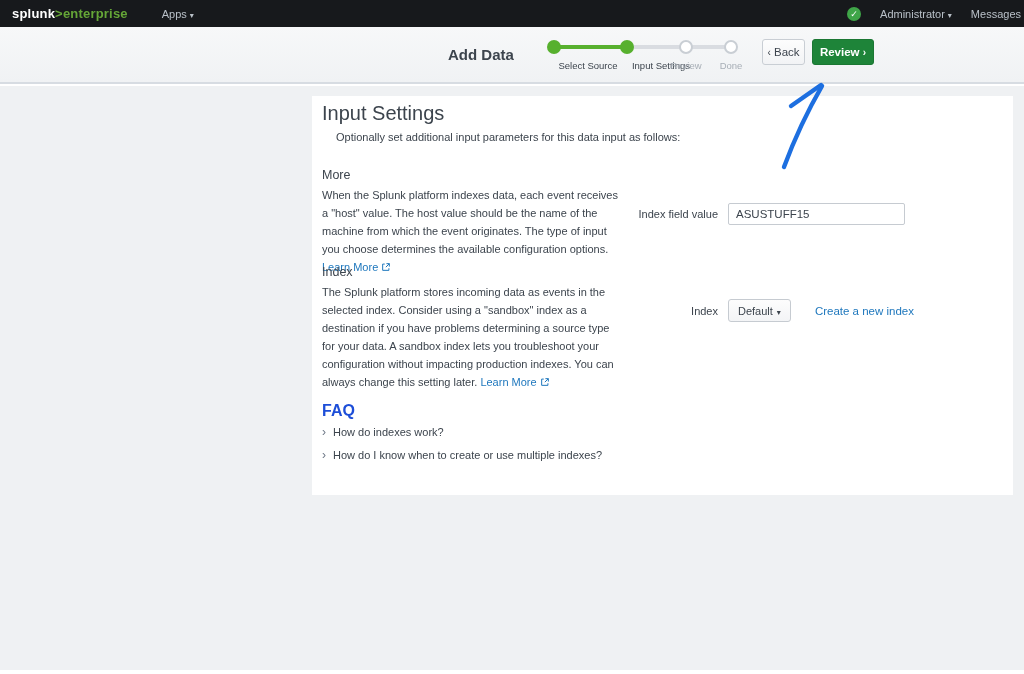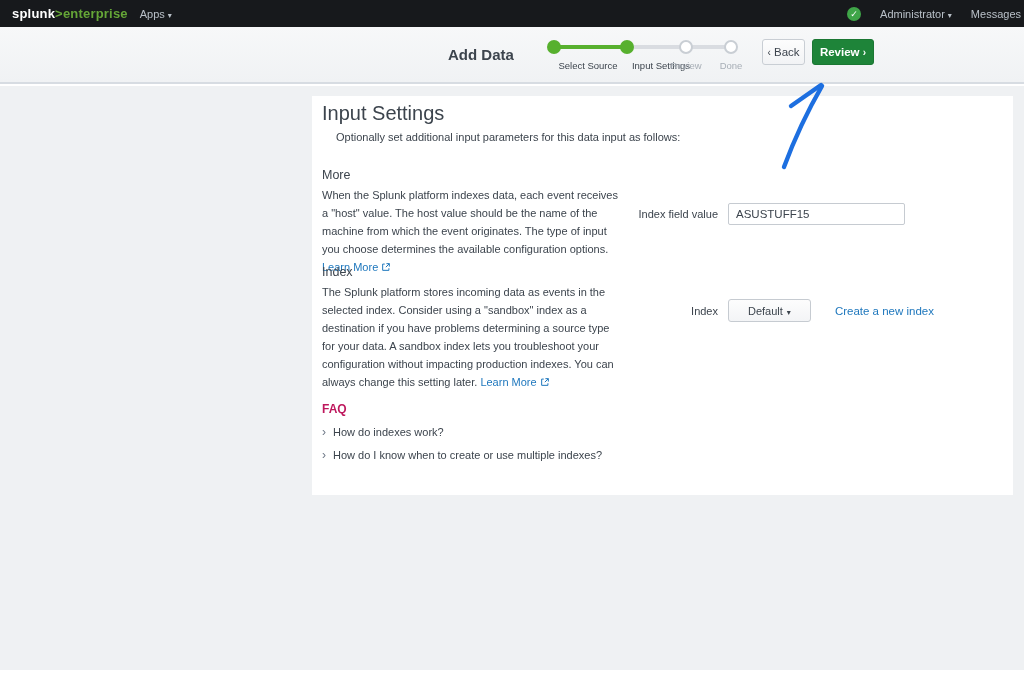--- a/index.html
+++ b/index.html
@@ -6,21 +6,21 @@
   html,body { background:#fff; }
   body { font-family:"Liberation Sans","DejaVu Sans",sans-serif; }
   .screen { position:relative; width:1024px; height:674px; overflow:hidden; background:#fff; }
 
   
   .topbar { position:absolute; top:0; left:0; width:1024px; height:27px;
             background:#17191c; display:flex; align-items:center; padding:0 3px 0 12px; }
   .logo { font-size:13px; letter-spacing:.2px; white-space:nowrap; cursor:pointer; }
   .logo .brand { color:#ffffff; font-weight:bold; }
   .logo .product { color:#65a637; font-weight:bold; }
-  .topbar-item { color:#b9c0c8; font-size:11px; margin-left:12px; white-space:nowrap; cursor:pointer; }
+  .topbar-item { color:#b9c0c8; font-size:11px; margin-left:34px; white-space:nowrap; cursor:pointer; }
   .topbar-right { margin-left:auto; display:flex; align-items:center; }
   .status-badge { width:14px; height:14px; border-radius:50%; background:#3fa548; color:#fff;
                   font-size:9px; line-height:14px; text-align:center; font-weight:bold; }
   .topbar-right .topbar-item { margin-left:19px; }
   .caret { font-size:8px; color:#b9c0c8; margin-left:3px; }
 
   
   .wizardbar { position:absolute; top:27px; left:0; width:1024px; height:57px;
                background:linear-gradient(#f7f8f9,#f0f2f4); border-bottom:2px solid #d7dce2; }
   .wizard-title { position:absolute; left:448px; top:19px; font-size:15px; font-weight:bold; color:#3c444d; }
@@ -51,27 +51,27 @@
 
   .sec-heading { position:absolute; left:10px; font-size:12.5px; font-weight:400; color:#3c444d; }
   .sec-desc { position:absolute; left:10px; width:296px; font-size:11px; line-height:18px; color:#3c444d; }
   a.link { color:#1e77bd; text-decoration:none; cursor:pointer; }
   .ext-icon { margin-left:3px; vertical-align:-1px; color:#1e77bd; }
 
   .field-row { position:absolute; left:0; width:100%; display:flex; align-items:center; }
   .field-label { width:406px; text-align:right; font-size:11px; color:#3c444d; flex:0 0 406px; }
   .text-input { margin-left:10px; width:177px; height:22px; border:1px solid #c6cbd1; border-radius:2px;
                 padding:0 7px; font-size:11.5px; color:#3c444d; font-family:inherit; background:#fff; }
-  .dropdown-btn { margin-left:10px; height:23px; padding:0 19px; background:linear-gradient(#fdfdfd,#f3f4f6);
+  .dropdown-btn { margin-left:10px; height:23px; padding:0 9px; background:linear-gradient(#fdfdfd,#f3f4f6);
                   border:1px solid #c6cbd1; border-radius:3px; font-size:11px; color:#3c444d;
                   font-family:inherit; cursor:pointer; }
   .dropdown-btn .caret-dark { font-size:8px; color:#3c444d; margin-left:4px; }
   .create-link { margin-left:24px; font-size:11.5px; }
 
-  .faq-heading { position:absolute; left:10px; font-size:12px; font-weight:bold; color:#be185d; }
+  .faq-heading { position:absolute; left:10px; font-size:16px; font-weight:bold; color:#1d4ed8; }
   .faq-item { position:absolute; left:10px; font-size:11px; color:#3c444d; cursor:pointer; }
   .faq-chev { color:#6e7887; font-size:12px; margin-right:7px; }
 
   .arrow-overlay { position:absolute; top:0; left:0; pointer-events:none; }
 </style>
 </head>
 <body>
 
 <div class="screen">
 

